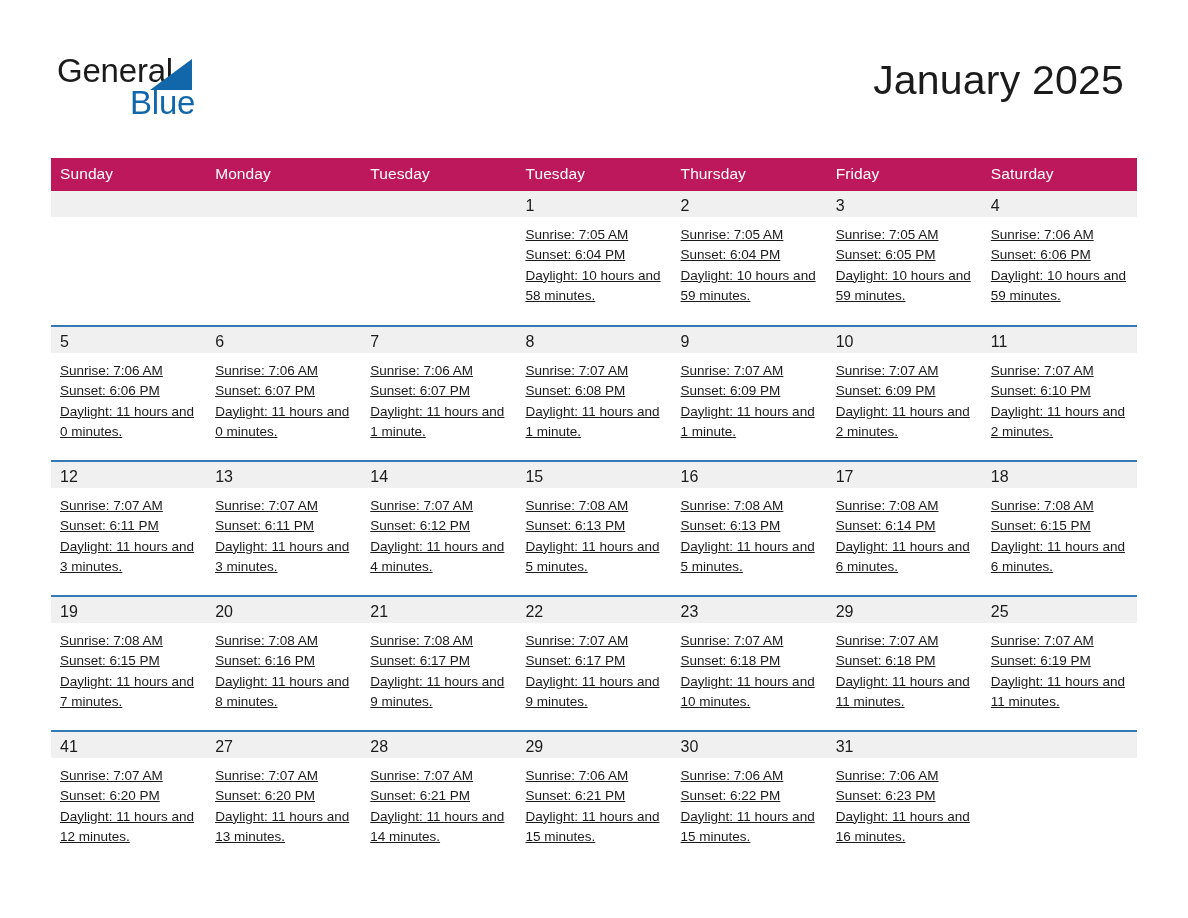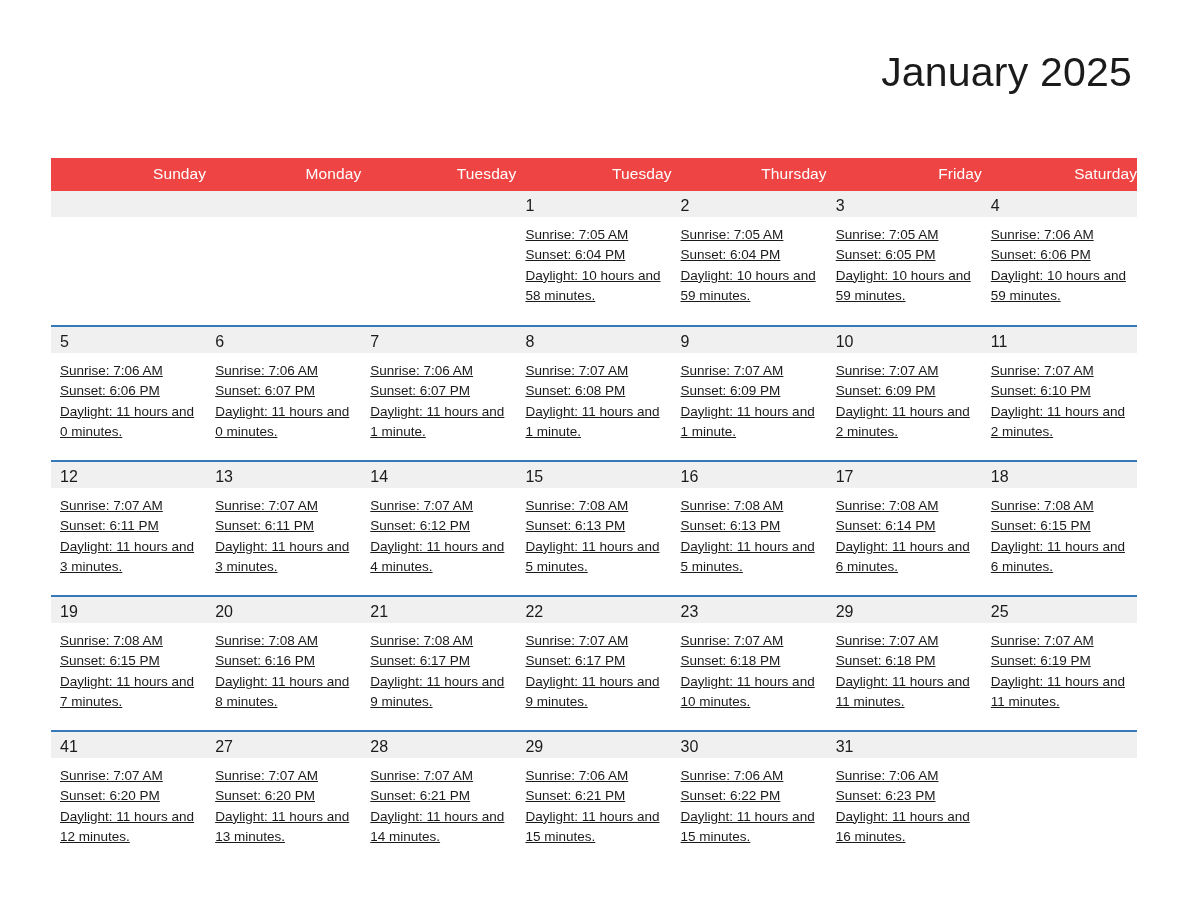--- a/index.html
+++ b/index.html
@@ -72,21 +72,21 @@
     position: absolute;
     right: 56px;
     top: 48px;
     text-align: right;
   }
   .cal-title {
     font-size: 41px;
     line-height: 49px;
     color: #1b1b1b;
     font-weight: normal;
-    margin: 0;
+    margin: 8px;
     letter-spacing: 0.2px;
   }
   .cal-subtitle {
     font-size: 23px;
     line-height: 30px;
     color: #1b1b1b;
     margin: 10px 0 0 0;
     font-weight: normal;
   }
 
@@ -94,25 +94,25 @@
   .calendar {
     position: absolute;
     left: 51px;
     top: 158px;
     width: 1086px;
     border-collapse: collapse;
     table-layout: fixed;
   }
 
   .calendar th {
-    background: #ef4444;
+    background: #be185d;
     color: #ffffff;
     font-size: 15.5px;
     font-weight: normal;
-    text-align: right;
+    text-align: left;
     padding: 7px 0 8px 9px;
     height: 18px;
     letter-spacing: 0.1px;
   }
 
   .week-row {
     height: 135px;
   }
 
   .calendar td {
@@ -162,20 +162,25 @@
     background: #f0f0f0;
   }
 </style>
 </head>
 <body>
 
 <div class="page">
 
   <div class="header">
 
+    <div class="logo">
+      <span class="logo-general">General</span>
+      <span class="logo-tri-shape"></span>
+      <span class="logo-blue">Blue</span>
+    </div>
 
     <div class="title-block">
       <h1 class="cal-title">January 2025</h1>
     </div>
 
   </div>
 
   <table class="calendar">
     <thead>
       <tr>

